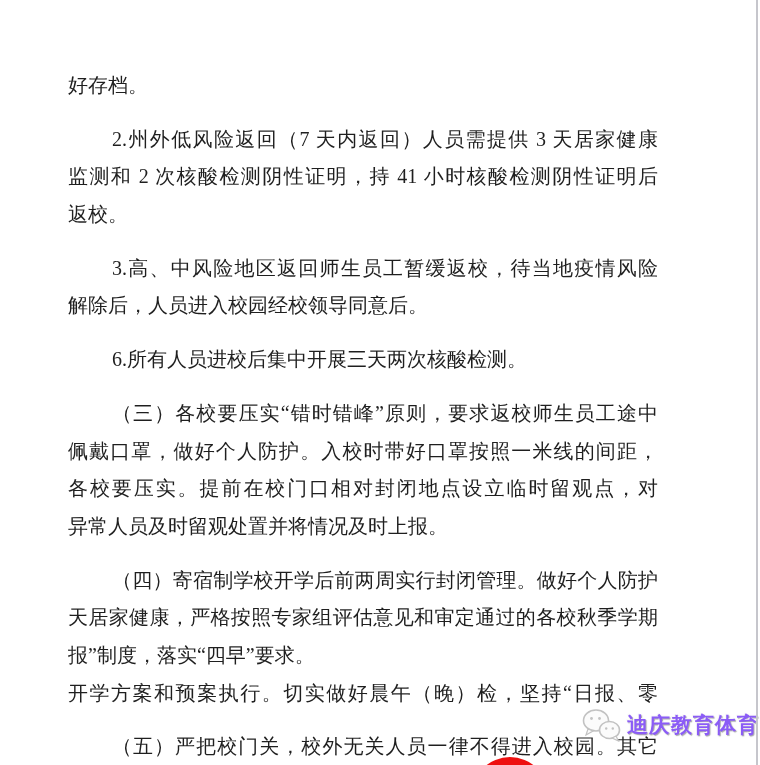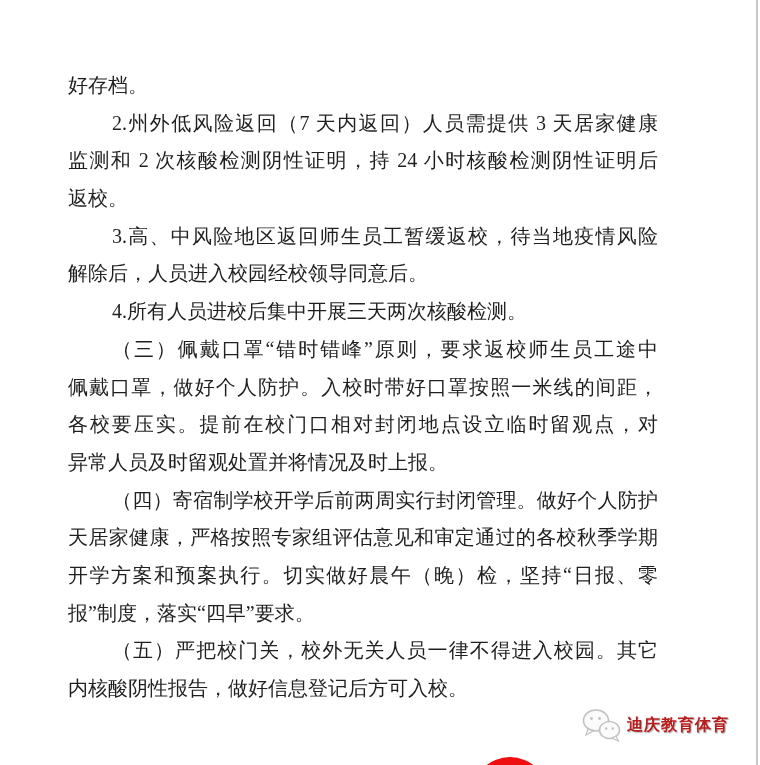--- a/index.html
+++ b/index.html
@@ -27,33 +27,33 @@
     height: 37.7px;
     white-space: nowrap;
     text-align: left;
   }
   .line.justify {
     white-space: normal;
     text-align: justify;
     text-align-last: justify;
     text-justify: inter-character;
   }
-  .line.indent { text-indent: 44px; }
+  .line.indent { text-indent: 44px; margin-top: 16px; }
   .watermark {
     position: absolute;
     left: 581px; top: 708px;
     display: flex;
     align-items: center;
     gap: 6px;
   }
   .wm-logo { width: 40px; height: 34px; display: inline-block; }
   .wm-text {
-    font-size: 16px;
+    font-size: 21px;
     letter-spacing: 1px;
-    color: #b91c1c;
+    color: #8b5cf6;
     font-weight: bold;
     text-shadow: -1px -1px 0 #f8f8f8, 1px 1px 1px #a8a8a8;
     white-space: nowrap;
     font-family: "Liberation Sans", sans-serif;
   }
   .seal-arc {
     position: absolute;
     left: 472px; top: 757px;
     width: 76px; height: 76px;
     border-radius: 50%;
@@ -67,33 +67,33 @@
   }
 </style>
 </head>
 <body>
 
 <div class="page">
 
   <div class="doc-text" id="doc-lines">
       <div class="line">好存档。</div>
       <div class="line justify indent">2.州外低风险返回（7 天内返回）人员需提供 3 天居家健康</div>
-      <div class="line justify">监测和 2 次核酸检测阴性证明，持 24 小时核酸检测阴性证明后</div>
+      <div class="line justify">监测和 2 次核酸检测阴性证明，持 41 小时核酸检测阴性证明后</div>
       <div class="line">返校。</div>
       <div class="line justify indent">3.高、中风险地区返回师生员工暂缓返校，待当地疫情风险</div>
       <div class="line">解除后，人员进入校园经校领导同意后。</div>
-      <div class="line indent">4.所有人员进校后集中开展三天两次核酸检测。</div>
-      <div class="line justify indent">（三）佩戴口罩“错时错峰”原则，要求返校师生员工途中</div>
+      <div class="line indent">6.所有人员进校后集中开展三天两次核酸检测。</div>
+      <div class="line justify indent">（三）各校要压实“错时错峰”原则，要求返校师生员工途中</div>
       <div class="line justify">佩戴口罩，做好个人防护。入校时带好口罩按照一米线的间距，</div>
       <div class="line justify">各校要压实。提前在校门口相对封闭地点设立临时留观点，对</div>
       <div class="line">异常人员及时留观处置并将情况及时上报。</div>
       <div class="line justify indent">（四）寄宿制学校开学后前两周实行封闭管理。做好个人防护</div>
       <div class="line justify">天居家健康，严格按照专家组评估意见和审定通过的各校秋季学期</div>
+      <div class="line">报”制度，落实“四早”要求。</div>
       <div class="line justify">开学方案和预案执行。切实做好晨午（晚）检，坚持“日报、零</div>
-      <div class="line">报”制度，落实“四早”要求。</div>
       <div class="line justify indent">（五）严把校门关，校外无关人员一律不得进入校园。其它</div>
       <div class="line">内核酸阴性报告，做好信息登记后方可入校。</div>
     </div>
 
   <div class="watermark">
     <span class="wm-logo">
       <svg viewBox="0 0 40 34" width="40" height="34">
         <ellipse cx="15" cy="12.5" rx="12.5" ry="10.5" fill="#fbfbfb" stroke="#c2c2c2" stroke-width="1.6"></ellipse>
         <path d="M7 21 L5 27 L12 23 Z" fill="#fbfbfb" stroke="#c2c2c2" stroke-width="1.2"></path>
         <circle cx="10.5" cy="10.5" r="1.4" fill="#c2c2c2"></circle>

